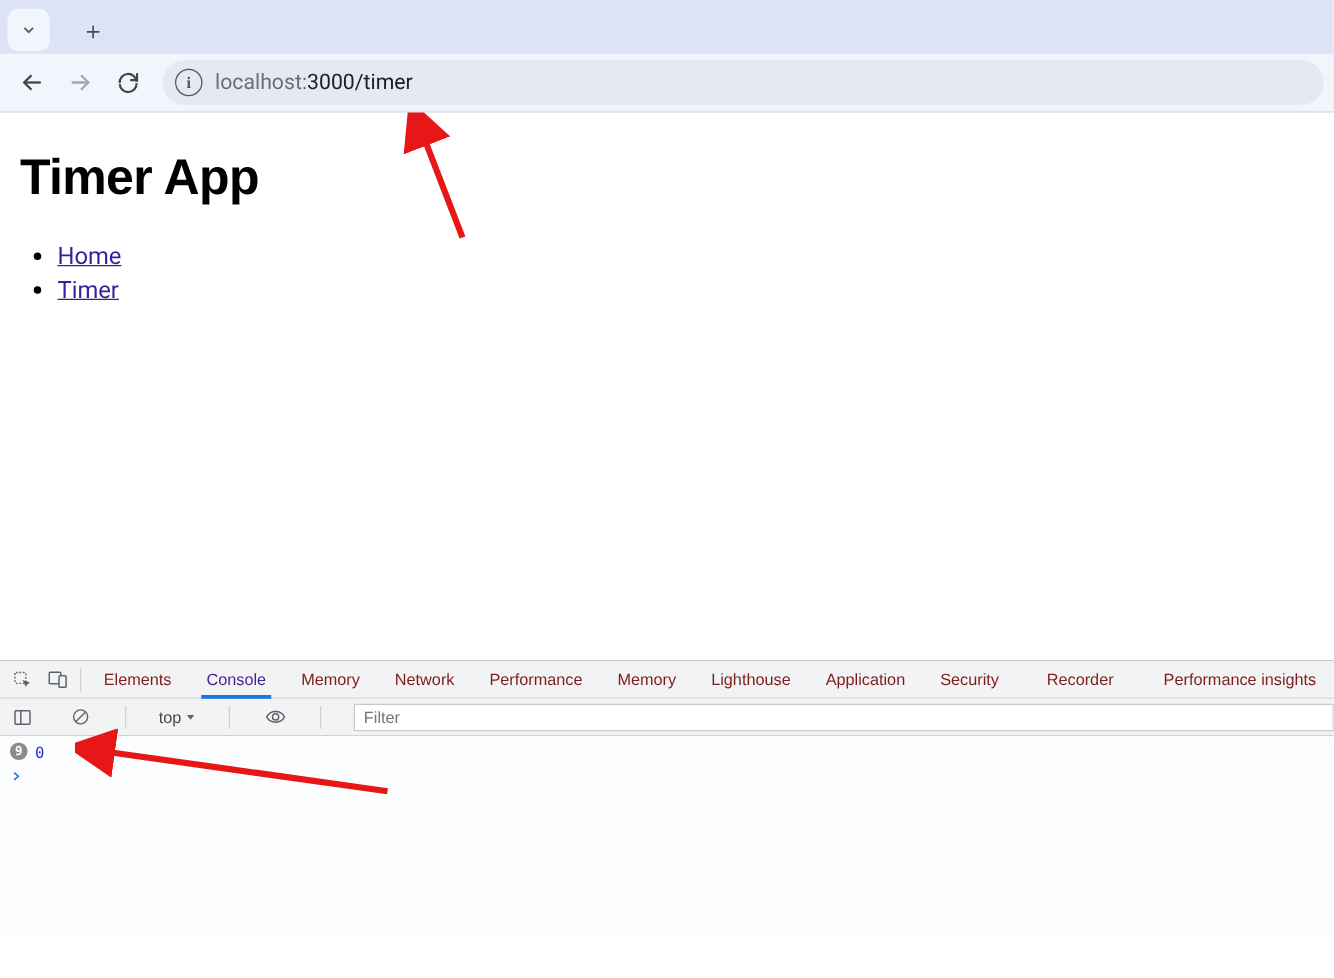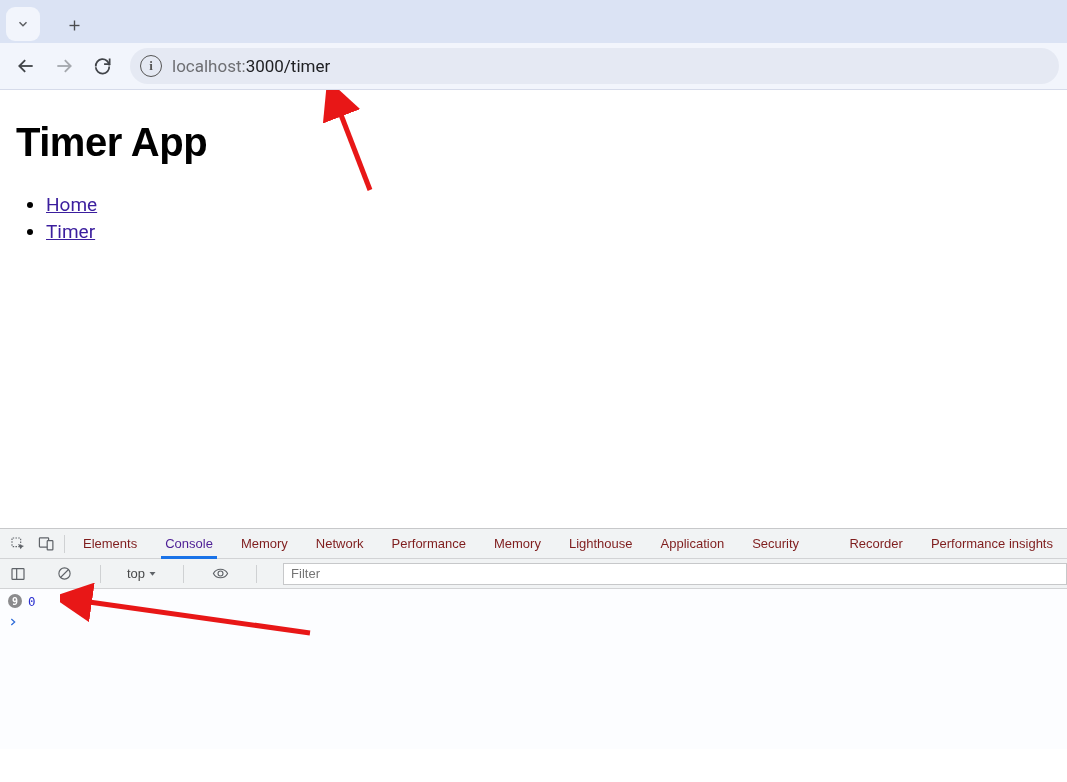--- a/index.html
+++ b/index.html
@@ -38,21 +38,21 @@
     .arrow2 { position:absolute; left:60px; bottom:0; pointer-events:none; z-index:5; }
 
     
     .devtools { border-top:1px solid #c7c8ca; font-family: "Segoe UI", Arial, sans-serif; font-size:13px; }
     .dt-tabs { display:flex; align-items:center; height:30px; background:#f1f3f4; border-bottom:1px solid #d2d3d5; padding-left:4px; }
     .dt-tool-btn { width:28px; height:28px; display:flex; align-items:center; justify-content:center; cursor:pointer; }
     .dt-sep { width:1px; height:18px; background:#cfd1d3; margin:0 4px; }
     .dt-tab { padding:0 14px; height:30px; display:flex; align-items:center; color:#7f1d1d; cursor:pointer; position:relative; }
     .dt-tab.active { color:#4c1d95; }
     .dt-tab.active::after { content:''; position:absolute; bottom:0; left:10px; right:10px; height:2.5px; background:#1a73e8; }
-    .dt-tabs-right { margin-left:auto; display:flex; }
+    .dt-tabs-right { margin-left:auto; display:flex;gap:12px; }
 
     .dt-filter { display:flex; align-items:center; height:30px; background:#f1f3f4; border-bottom:1px solid #d2d3d5; padding-left:4px; gap:18px; }
     .dt-icon-btn { width:28px; height:26px; display:flex; align-items:center; justify-content:center; cursor:pointer; }
     .dt-context { font-size:13px; color:#48494a; padding:0 4px; display:flex; align-items:center; gap:3px; cursor:pointer; }
     .dt-filter-input { flex:1; border:1px solid #c7c8ca; background:#fff; height:22px; margin-left:4px; padding:0 7px; font-size:13px; color:#888; border-radius:0; }
 
     .dt-body { background:#fcfdff; min-height:160px; padding:2px 0 0 8px; font-family: Menlo, Consolas, monospace; font-size:12.5px; }
     .dt-logline { display:flex; align-items:center; gap:6px; height:20px; }
     .badge { background:#8b8b8d; color:#fff; border-radius:8px; min-width:14px; height:14px; font-size:10px; font-weight:bold; display:flex; align-items:center; justify-content:center; padding:0 3px; }
     .log-val { color:#2a2fd0; }

